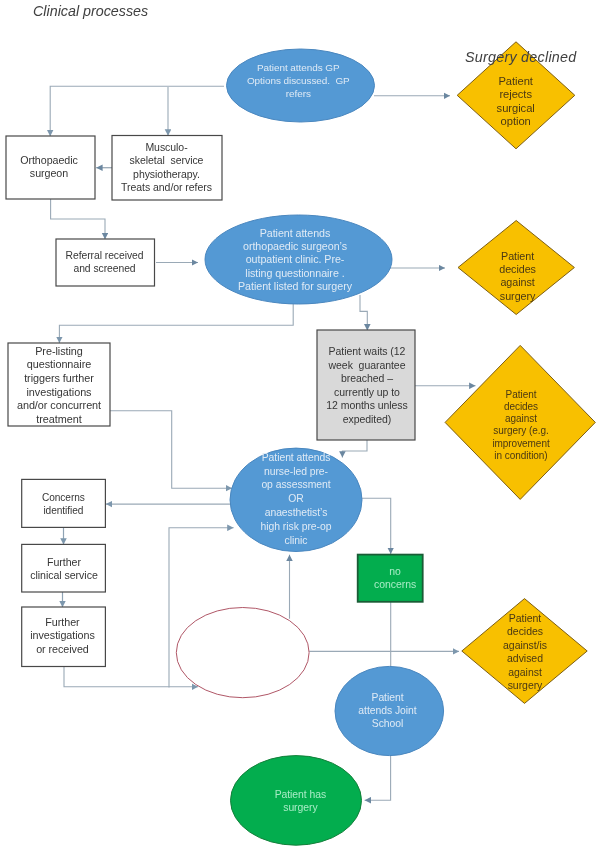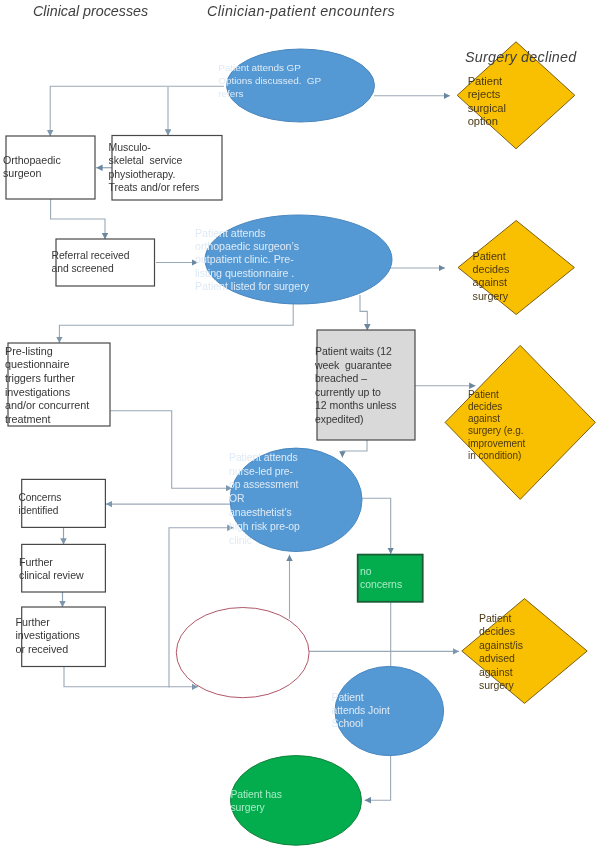--- a/index.html
+++ b/index.html
@@ -3,21 +3,21 @@
 <meta charset="utf-8">
 <style>
   html,body{margin:0;padding:0;}
   body{width:599px;height:853px;background:#ffffff;overflow:hidden;
        font-family:"Liberation Sans",sans-serif;}
   #stage{position:relative;width:474px;height:853px;}
   svg#flow{position:absolute;left:0;top:0;width:599px;height:853px;}
   .hdr{position:absolute;font-style:italic;font-size:14.3px;color:#3f3f3f;
        white-space:nowrap;font-family:"Liberation Sans",sans-serif;}
   .nodetext{position:absolute;display:flex;flex-direction:column;
-            align-items:flex-start;justify-content:center;
+            align-items:center;justify-content:center;
             text-align:center;font-size:10.4px;line-height:13.4px;
             letter-spacing:-0.05px;
             transform:translate(-50%,-50%);
             white-space:pre;
             font-family:"Liberation Sans",sans-serif;}
   .t-dark{color:#363636;}
   .t-light{color:#dfeaf5;}
   .t-brown{color:#4a3813;}
   .t-mint{color:#a8ecc6;padding-left:8px;}
 </style>
@@ -98,34 +98,33 @@
       <rect x="21.7" y="607" width="83.7" height="59.5" fill="#ffffff" stroke="#484848" stroke-width="1.2"></rect>
       <rect x="357.7" y="554.6" width="65" height="47.2" fill="#03ad4e" stroke="#1a5c36" stroke-width="1.8"></rect>
       <ellipse cx="242.7" cy="652.6" rx="66.4" ry="45.1" fill="#ffffff" stroke="#b05767" stroke-width="1"></ellipse>
       <polygon points="524.5,598.6 587.2,651 524.5,703.4 461.8,651" fill="#f8c000" stroke="#7d5e14" stroke-width="1"></polygon>
       <ellipse cx="389.3" cy="711" rx="54.3" ry="44.6" fill="#5499d4" stroke="#4a87bf" stroke-width="1"></ellipse>
       <ellipse cx="296" cy="800.4" rx="65.5" ry="44.8" fill="#03ad4e" stroke="#13803a" stroke-width="1"></ellipse>
     </g>
   </svg>
 
   <div class="hdr" style="left:33px;top:2.5px;">Clinical processes</div>
-  <div class="hdr" style="left:207px;top:2.5px;letter-spacing:0.42px;">Clinician-patient encounters</div>
   <div class="hdr" style="left:465px;top:2.5px;letter-spacing:0.26px;margin-top:46px;">Surgery declined</div>
 
   <div class="nodetext t-light" style="left:298.3px;top:80.5px;width:160px;font-size:9.95px;line-height:13.2px;"><div>Patient attends GP</div><div>Options discussed.  GP</div><div>refers</div></div>
   <div class="nodetext t-brown" style="left:515.7px;top:101.5px;width:96px;font-size:11.2px;line-height:13.5px;"><div>Patient</div><div>rejects</div><div>surgical</div><div>option</div></div>
   <div class="nodetext t-dark" style="left:166.5px;top:168.2px;width:116px;font-size:10.5px;line-height:13.3px;"><div>Musculo-</div><div>skeletal  service</div><div>physiotherapy.</div><div>Treats and/or refers</div></div>
   <div class="nodetext t-dark" style="left:49px;top:167.5px;width:92px;font-size:10.7px;line-height:13.9px;"><div>Orthopaedic</div><div>surgeon</div></div>
   <div class="nodetext t-dark" style="left:104.5px;top:261.5px;width:106px;font-size:10.35px;line-height:13.5px;"><div>Referral received</div><div>and screened</div></div>
   <div class="nodetext t-light" style="left:295px;top:260px;width:200px;font-size:10.7px;line-height:13.2px;"><div>Patient attends</div><div>orthopaedic surgeon’s</div><div>outpatient clinic. Pre-</div><div>listing questionnaire .</div><div>Patient listed for surgery</div></div>
   <div class="nodetext t-brown" style="left:517.6px;top:276.5px;width:90px;font-size:10.75px;line-height:13.4px;"><div>Patient</div><div>decides</div><div>against</div><div>surgery</div></div>
   <div class="nodetext t-dark" style="left:59px;top:385.5px;width:108px;font-size:10.85px;line-height:13.7px;"><div>Pre-listing</div><div>questionnaire</div><div>triggers further</div><div>investigations</div><div>and/or concurrent</div><div>treatment</div></div>
   <div class="nodetext t-dark" style="left:367px;top:386px;width:104px;font-size:10.5px;line-height:13.6px;"><div>Patient waits (12</div><div>week  guarantee</div><div>breached –</div><div>currently up to</div><div>12 months unless</div><div>expedited)</div></div>
   <div class="nodetext t-brown" style="left:521px;top:425.5px;width:106px;font-size:10px;line-height:12.3px;"><div>Patient</div><div>decides</div><div>against</div><div>surgery (e.g.</div><div>improvement</div><div>in condition)</div></div>
   <div class="nodetext t-light" style="left:296px;top:498.8px;width:134px;font-size:10.4px;line-height:13.8px;"><div>Patient attends</div><div>nurse-led pre-</div><div>op assessment</div><div>OR</div><div>anaesthetist’s</div><div>high risk pre-op</div><div>clinic</div></div>
   <div class="nodetext t-dark" style="left:63.4px;top:503.8px;width:90px;font-size:10.15px;line-height:13.4px;"><div>Concerns</div><div>identified</div></div>
-  <div class="nodetext t-dark" style="left:64px;top:568.5px;width:90px;font-size:10.6px;line-height:13.5px;"><div>Further</div><div>clinical review</div></div>
+  <div class="nodetext t-dark" style="left:64px;top:568.5px;width:90px;font-size:10.6px;line-height:13.5px;"><div>Further</div><div>clinical service</div></div>
   <div class="nodetext t-dark" style="left:62.5px;top:635.5px;width:94px;font-size:10.75px;line-height:13.5px;"><div>Further</div><div>investigations</div><div>or received</div></div>
   <div class="nodetext t-mint" style="left:391.1px;top:579.2px;width:70px;font-size:10.45px;line-height:12.8px;"><div>no</div><div>concerns</div></div>
   <div class="nodetext t-brown" style="left:525px;top:651.5px;width:92px;font-size:10.5px;line-height:13.5px;"><div>Patient</div><div>decides</div><div>against/is</div><div>advised</div><div>against</div><div>surgery</div></div>
   <div class="nodetext t-light" style="left:387.5px;top:710.5px;width:112px;font-size:10.4px;line-height:13.3px;"><div>Patient</div><div>attends Joint</div><div>School</div></div>
   <div class="nodetext t-mint" style="left:296.4px;top:800.5px;width:140px;font-size:10.4px;line-height:13.3px;"><div>Patient has</div><div>surgery</div></div>
 </div>
 
 </body></html>

